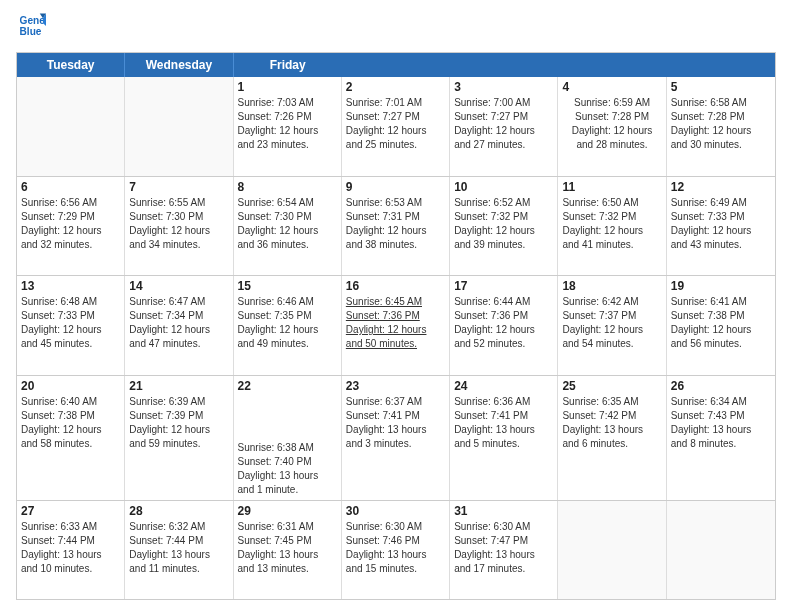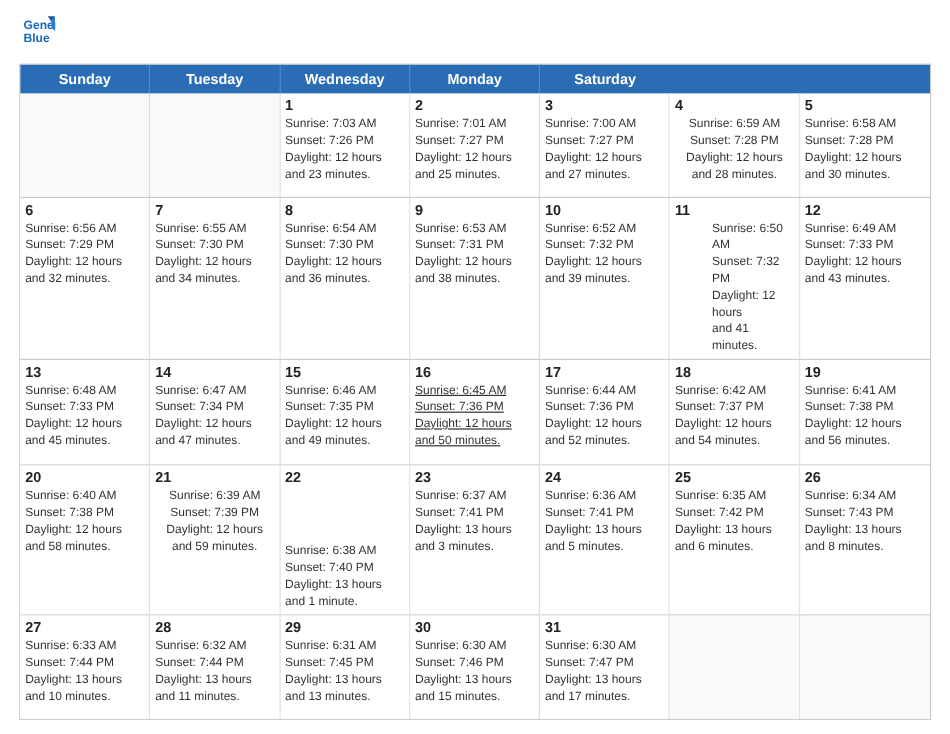--- a/index.html
+++ b/index.html
@@ -117,25 +117,23 @@
       </div>
     </div>
     <div class="title-block">
       <div class="month-title"></div>
       <div class="location"></div>
     </div>
   </div>
 
   <div class="calendar">
     <div class="cal-header-row">
-    <div class="cal-header-cell">Sunday</div>
         <div class="cal-header-cell">Tuesday</div>
         <div class="cal-header-cell">Wednesday</div>
-        <div class="cal-header-cell">Monday</div>
-        <div class="cal-header-cell">Saturday</div>
+        <div class="cal-header-cell">Friday</div>
       </div>
     <div class="cal-body">
     <div class="cal-week">
           <div class="cal-cell empty"></div>
           <div class="cal-cell empty"></div>
           <div class="cal-cell">
             <div class="day-num">1</div>
             <div class="day-info" style="white-space: pre-line;">Sunrise: 7:03 AM
 Sunset: 7:26 PM
 Daylight: 12 hours
@@ -201,21 +199,21 @@
           </div>
           <div class="cal-cell">
             <div class="day-num">10</div>
             <div class="day-info" style="white-space: pre-line;">Sunrise: 6:52 AM
 Sunset: 7:32 PM
 Daylight: 12 hours
 and 39 minutes.</div>
           </div>
           <div class="cal-cell">
             <div class="day-num">11</div>
-            <div class="day-info" style="white-space: pre-line; margin-left: 31px;">Sunrise: 6:50 AM
+            <div class="day-info" style="white-space: pre-line;">Sunrise: 6:50 AM
 Sunset: 7:32 PM
 Daylight: 12 hours
 and 41 minutes.</div>
           </div>
           <div class="cal-cell">
             <div class="day-num">12</div>
             <div class="day-info" style="white-space: pre-line;">Sunrise: 6:49 AM
 Sunset: 7:33 PM
 Daylight: 12 hours
 and 43 minutes.</div>
@@ -275,21 +273,21 @@
         <div class="cal-week">
           <div class="cal-cell">
             <div class="day-num">20</div>
             <div class="day-info" style="white-space: pre-line;">Sunrise: 6:40 AM
 Sunset: 7:38 PM
 Daylight: 12 hours
 and 58 minutes.</div>
           </div>
           <div class="cal-cell">
             <div class="day-num">21</div>
-            <div class="day-info" style="white-space: pre-line; text-align: center;">Sunrise: 6:39 AM
+            <div class="day-info" style="white-space: pre-line;">Sunrise: 6:39 AM
 Sunset: 7:39 PM
 Daylight: 12 hours
 and 59 minutes.</div>
           </div>
           <div class="cal-cell">
             <div class="day-num">22</div>
             <div class="day-info" style="white-space: pre-line; margin-top: 48px;">Sunrise: 6:38 AM
 Sunset: 7:40 PM
 Daylight: 13 hours
 and 1 minute.</div>

